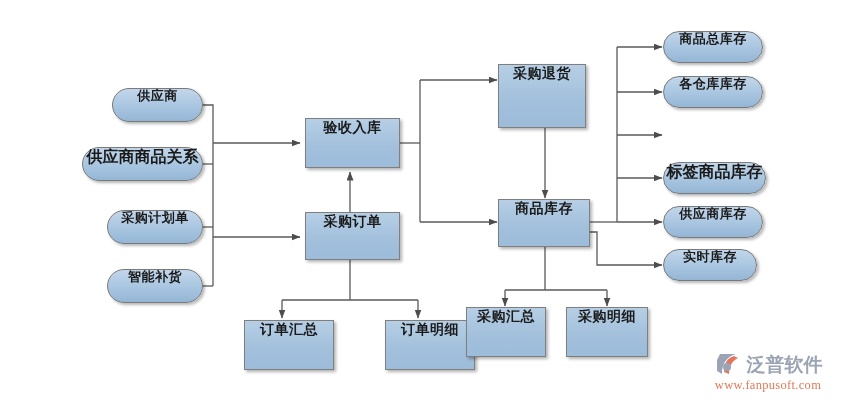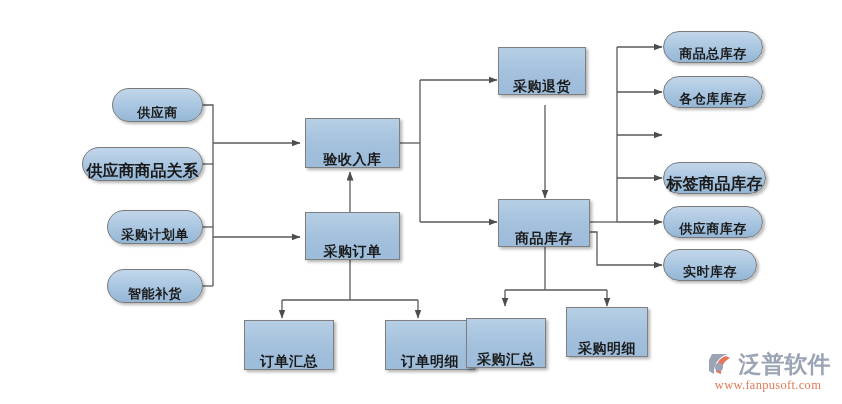--- a/index.html
+++ b/index.html
@@ -23,21 +23,21 @@
     left: 0;
     top: 0;
     width: 842px;
     height: 404px;
     pointer-events: none;
   }
   .node {
     position: absolute;
     box-sizing: border-box;
     display: flex;
-    align-items: flex-end;
+    align-items: flex-start;
     justify-content: center;
     text-align: center;
     color: #1a1a1a;
     font-weight: bold;
     letter-spacing: 0.5px;
     line-height: 1.15;
     white-space: nowrap;
     z-index: 2;
   }
   
@@ -69,21 +69,21 @@
     flex-direction: column;
     align-items: center;
     justify-content: center;
   }
   .brand-row {
     display: flex;
     align-items: center;
     gap: 3px;
   }
   .brand-name {
-    font-size: 23px;
+    font-size: 19px;
     font-weight: bold;
     color: #9aa4b4;
     letter-spacing: 0px;
     line-height: 1;
   }
   .brand-url {
     font-size: 12.5px;
     color: #e07a58;
     letter-spacing: 0.3px;
     margin-top: 1px;
@@ -168,29 +168,29 @@
   </div>
 
   <div class="node rect" style="left:244px; top:320px; width:90px; height:50px;">
     <span>订单汇总</span>
   </div>
 
   <div class="node rect" style="left:385px; top:320px; width:90px; height:50px;">
     <span>订单明细</span>
   </div>
 
-  <div class="node rect" style="left:498px; top:47px; width:88px; height:48px;">
+  <div class="node rect" style="left:498px; top:64px; width:88px; height:64px;">
     <span>采购退货</span>
   </div>
 
   <div class="node rect" style="left:498px; top:199px; width:92px; height:48px;">
     <span>商品库存</span>
   </div>
 
-  <div class="node rect" style="left:466px; top:318px; width:80px; height:50px;">
+  <div class="node rect" style="left:466px; top:307px; width:80px; height:50px;">
     <span>采购汇总</span>
   </div>
 
   <div class="node rect" style="left:566px; top:307px; width:82px; height:50px;">
     <span>采购明细</span>
   </div>
 
   <div class="node round" style="left:663px; top:31px; width:100px; height:32px;">
     <span>商品总库存</span>
   </div>

